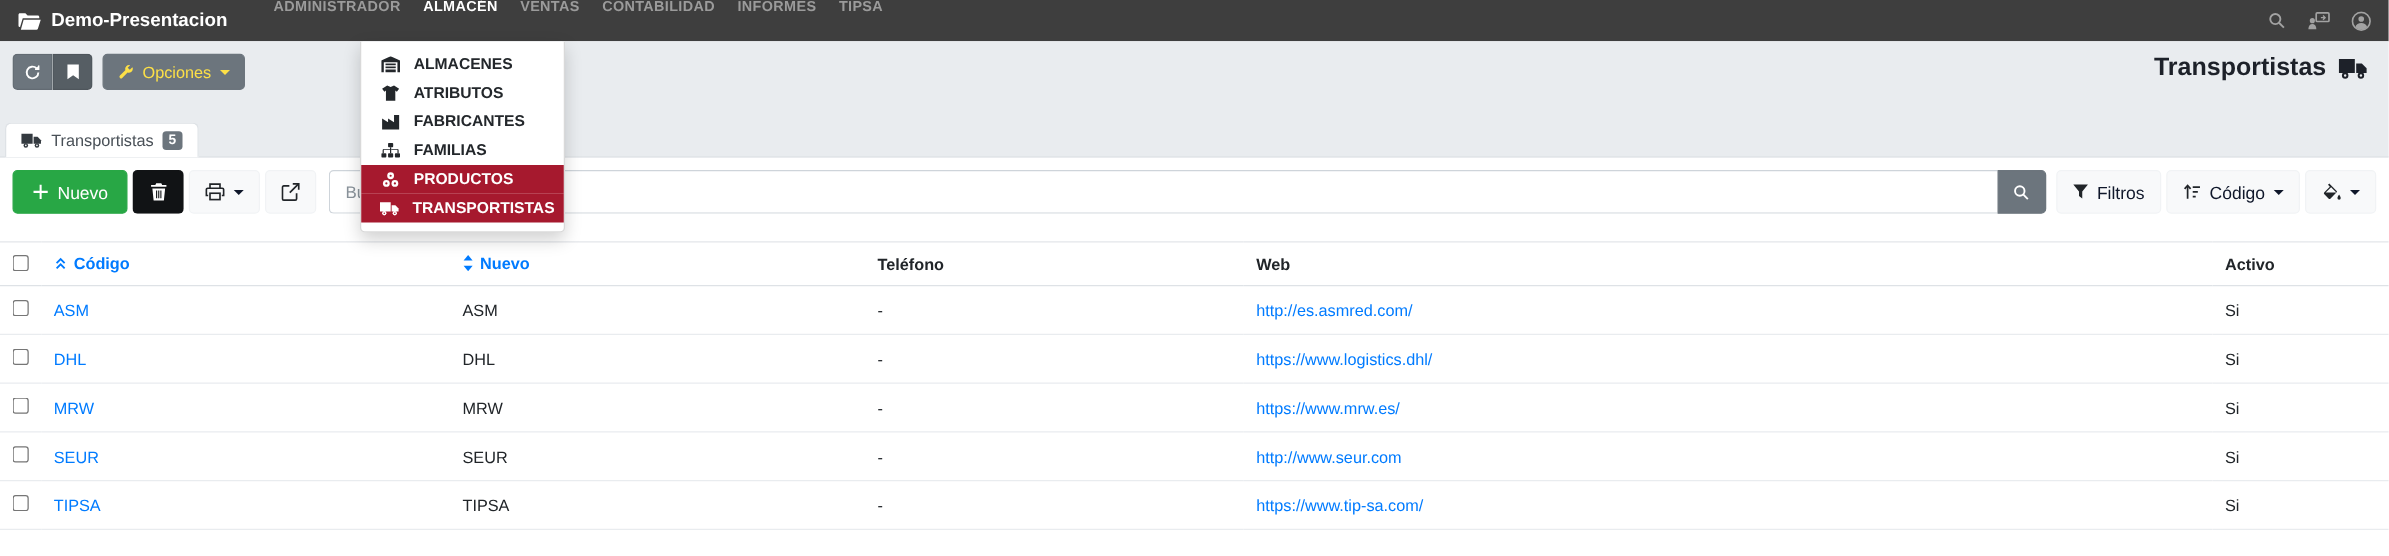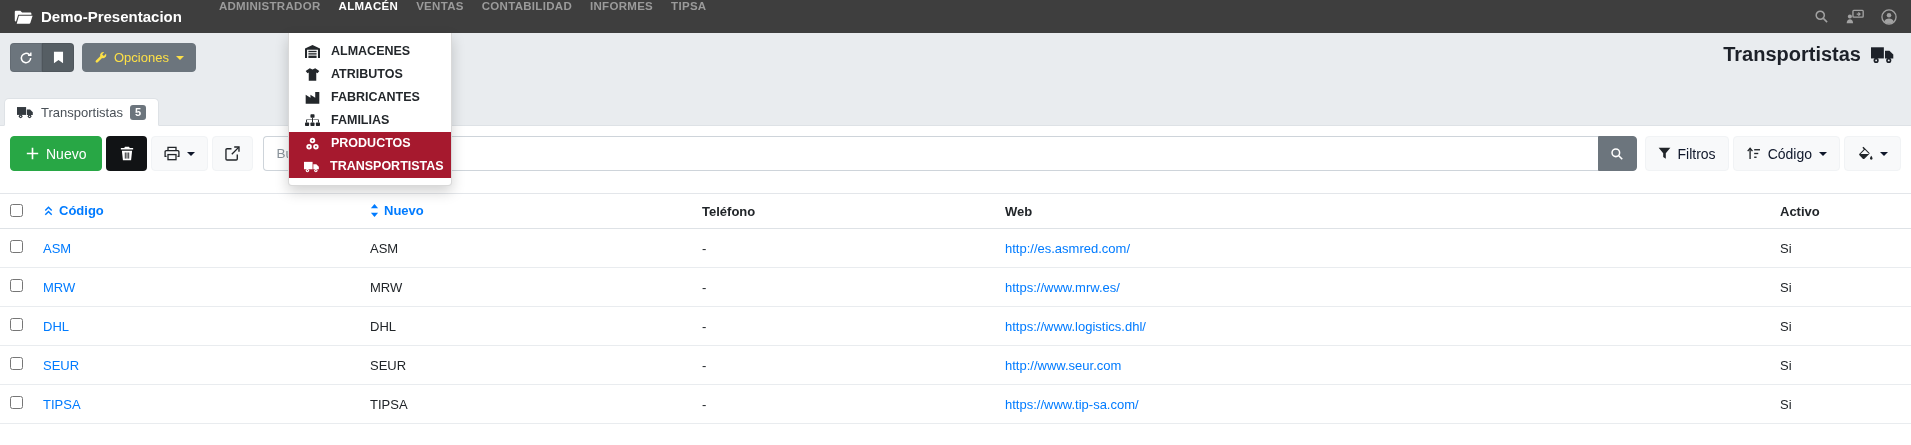--- a/index.html
+++ b/index.html
@@ -285,32 +285,32 @@
     <tr>
       <td><input type="checkbox" style=""></td>
       <td><a>ASM</a></td>
       <td>ASM</td>
       <td class="dash">-</td>
       <td><a>http://es.asmred.com/</a></td>
       <td class="si">Si</td>
     </tr>
     <tr>
       <td><input type="checkbox" style=""></td>
+      <td><a>DHL</a></td>
+      <td>DHL</td>
+      <td class="dash">-</td>
+      <td><a>https://www.logistics.dhl/</a></td>
+      <td class="si">Si</td>
+    </tr>
+    <tr>
+      <td><input type="checkbox" style=""></td>
       <td><a>MRW</a></td>
       <td>MRW</td>
       <td class="dash">-</td>
       <td><a>https://www.mrw.es/</a></td>
-      <td class="si">Si</td>
-    </tr>
-    <tr>
-      <td><input type="checkbox" style=""></td>
-      <td><a>DHL</a></td>
-      <td>DHL</td>
-      <td class="dash">-</td>
-      <td><a>https://www.logistics.dhl/</a></td>
       <td class="si">Si</td>
     </tr>
     <tr>
       <td><input type="checkbox" style=""></td>
       <td><a>SEUR</a></td>
       <td>SEUR</td>
       <td class="dash">-</td>
       <td><a>http://www.seur.com</a></td>
       <td class="si">Si</td>
     </tr>

